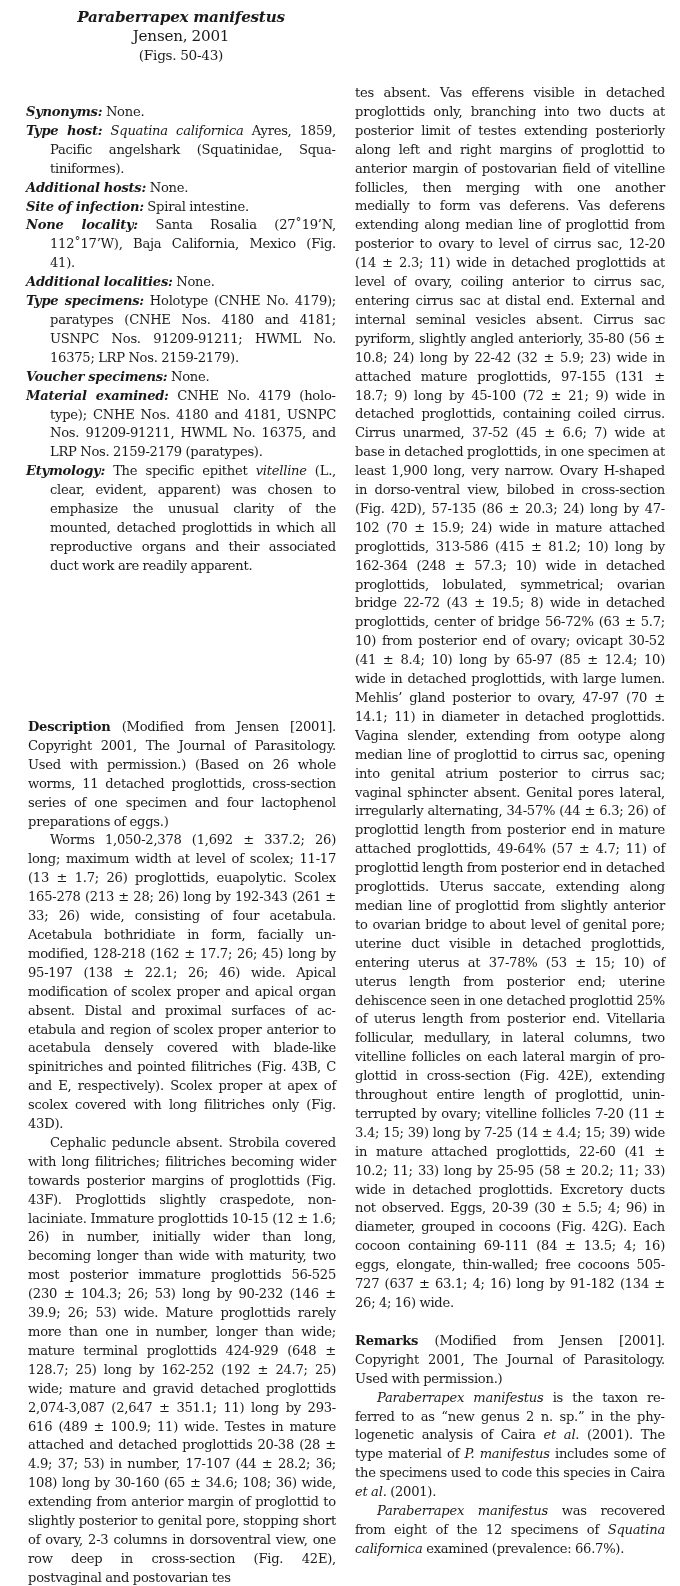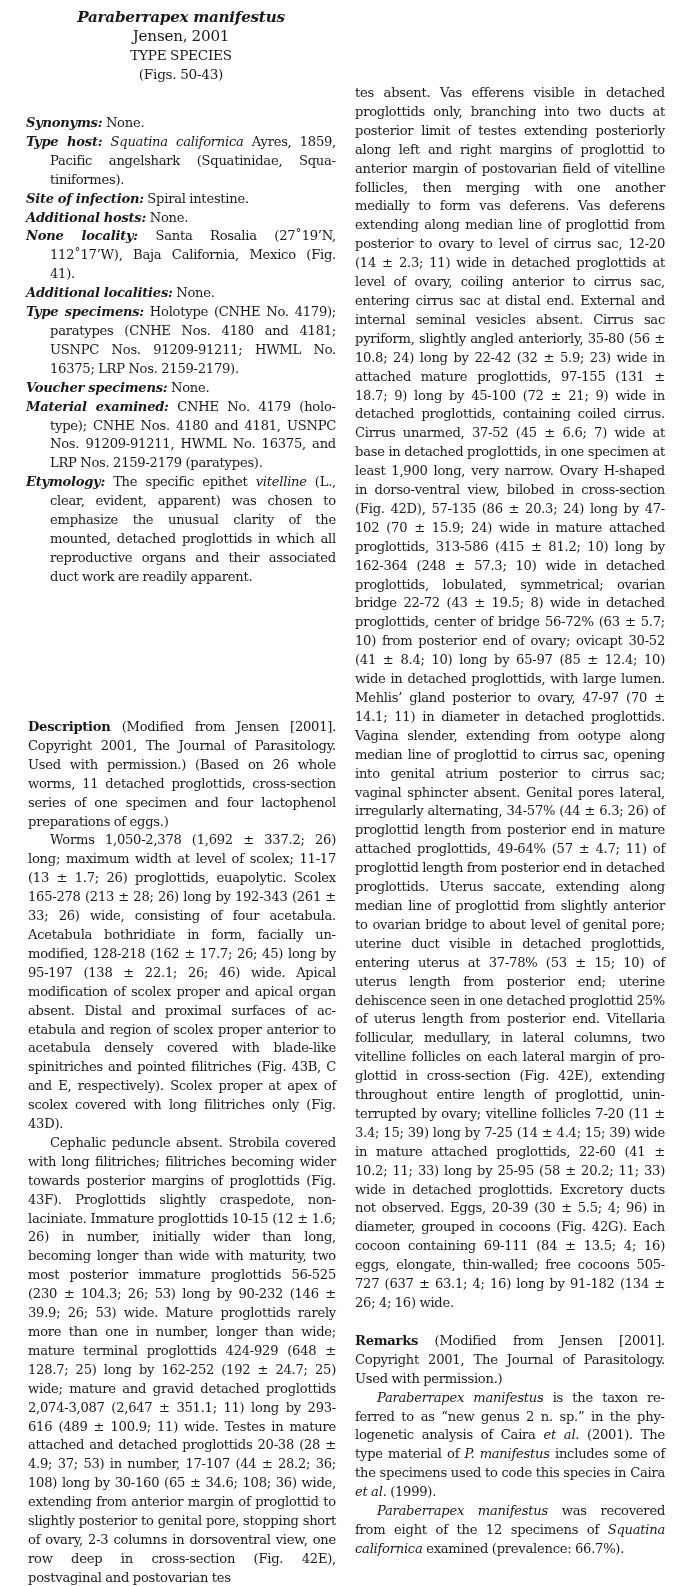--- a/index.html
+++ b/index.html
@@ -18,61 +18,60 @@
     word-spacing: -0.3px;
   }
   .col-left { left: 26px; width: 310px; top: 0; }
   .col-right { left: 355px; width: 310px; top: 84px; }
   .header {
     position: absolute; left: 26px; width: 310px; top: 8px;
     text-align: center; font-size: 13.6px; line-height: 19px;
   }
   .header .title { font-weight: bold; font-style: italic; font-size: 15.2px; }
   .header .author { font-weight: normal; font-size: 15.2px; }
-  .entries { position: absolute; left: 0; top: 114px; width: 310px; }
+  .entries { position: absolute; left: 0; top: 103px; width: 310px; }
   .entry { padding-left: 24px; text-indent: -24px; margin: 0; }
   .label { font-weight: bold; font-style: italic; }
   .sec-block { position: absolute; left: 0; width: 310px; }
   .sec-head { font-weight: bold; }
   p { margin: 0; }
   .indent { text-indent: 22px; }
   i { }
 </style>
 </head>
 <body>
 
 <div class="col col-left">
   <div class="header" style="left:0;">
     <div class="title">Paraberrapex manifestus</div>
     <div class="author">Jensen, 2001</div>
-    <div>TYPE SPECIES</div>
     <div>(Figs. 50-43)</div>
   </div>
 
   <div class="entries">
     <p class="entry"><span class="label">Synonyms:</span><span> None.</span></p>
     <p class="entry"><span class="label">Type host:</span><i> Squatina californica</i><span> Ayres, 1859, Pacific angelshark (Squatinidae, Squa­tiniformes).</span></p>
+    <p class="entry"><span class="label">Additional hosts:</span><span> None.</span></p>
     <p class="entry"><span class="label">Site of infection:</span><span> Spiral intestine.</span></p>
-    <p class="entry"><span class="label">Additional hosts:</span><span> None.</span></p>
     <p class="entry"><span class="label">None locality:</span><span> Santa Rosalia (27˚19’N, 112˚17’W), Baja California, Mexico (Fig. 41).</span></p>
     <p class="entry"><span class="label">Additional localities:</span><span> None.</span></p>
     <p class="entry"><span class="label">Type specimens:</span><span> Holotype (CNHE No. 4179); paratypes (CNHE Nos. 4180 and 4181; USNPC Nos. 91209-91211; HWML No. 16375; LRP Nos. 2159-2179).</span></p>
     <p class="entry"><span class="label">Voucher specimens:</span><span> None.</span></p>
     <p class="entry"><span class="label">Material examined:</span><span> CNHE No. 4179 (holo­type); CNHE Nos. 4180 and 4181, USN­PC Nos. 91209-91211, HWML No. 16375, and LRP Nos. 2159-2179 (paratypes).</span></p>
     <p class="entry"><span class="label">Etymology:</span><span> The specific epithet </span><i>vitelline</i><span> (L., clear, evident, apparent) was chosen to emphasize the unusual clarity of the mounted, detached proglottids in which all reproductive organs and their associ­ated duct work are readily apparent.</span></p>
   </div>
 
   <div class="sec-block" style="top:718px; left:2px; width:308px;">
     <p><span class="sec-head">Description</span><span> (Modified from Jensen [2001]. Copyright 2001, The Journal of Parasitology. Used with permission.)  (Based on 26 whole worms, 11 detached proglottids, cross-section series of one specimen and four lactophenol preparations of eggs.)</span></p>
     <p class="indent">Worms 1,050-2,378 (1,692 ± 337.2; 26) long; maximum width at level of scolex; 11-17 (13 ± 1.7; 26) proglottids, euapolytic.  Scolex 165-278 (213 ± 28; 26) long by 192-343 (261 ± 33; 26) wide, consisting of four acetabula. Acetabula bothridiate in form, facially un­modified, 128-218 (162 ± 17.7; 26; 45) long by 95-197 (138 ± 22.1; 26; 46) wide.  Apical modification of scolex proper and apical organ absent.  Distal and proximal surfaces of ac­etabula and region of scolex proper anterior to acetabula densely covered with blade-like spinitriches and pointed filitriches (Fig. 43B, C and E, respectively).  Scolex proper at apex of scolex covered with long filitriches only (Fig. 43D).</p>
     <p class="indent">Cephalic peduncle absent.  Strobila cov­ered with long filitriches; filitriches becoming wider towards posterior margins of proglottids (Fig. 43F).  Proglottids slightly craspedote, non-laciniate.  Immature proglottids 10-15 (12 ± 1.6; 26) in number, initially wider than long, becoming longer than wide with matu­rity, two most posterior immature proglottids 56-525 (230 ± 104.3; 26; 53) long by 90-232 (146 ± 39.9; 26; 53) wide.  Mature proglottids rarely more than one in number, longer than wide; mature terminal proglottids 424-929 (648 ± 128.7; 25) long by 162-252 (192 ± 24.7; 25) wide; mature and gravid detached pro­glottids 2,074-3,087 (2,647 ± 351.1; 11) long by 293-616 (489 ± 100.9; 11) wide.  Testes in mature attached and detached proglottids 20-38 (28 ± 4.9; 37; 53) in number, 17-107 (44 ± 28.2; 36; 108) long by 30-160 (65 ± 34.6; 108; 36) wide, extending from anterior margin of proglottid to slightly posterior to genital pore, stopping short of ovary, 2-3 columns in dorso­ventral view, one row deep in cross-section (Fig. 42E), postvaginal and postovarian tes­</p>
   </div>
 </div>
 
 <div class="col col-right">
   <p>tes absent.  Vas efferens visible in detached proglottids only, branching into two ducts at posterior limit of testes extending posteriorly along left and right margins of proglottid to anterior margin of postovarian field of vitel­line follicles, then merging with one another medially to form vas deferens.  Vas deferens extending along median line of proglottid from posterior to ovary to level of cirrus sac, 12-20 (14 ± 2.3; 11) wide in detached proglottids at level of ovary, coiling anterior to cirrus sac, entering cirrus sac at distal end.  External and internal seminal vesicles absent.  Cirrus sac pyriform, slightly angled anteriorly, 35-80 (56 ± 10.8; 24) long by 22-42 (32 ± 5.9; 23) wide in attached mature proglottids, 97-155 (131 ± 18.7; 9) long by 45-100 (72 ± 21; 9) wide in detached proglottids, containing coiled cir­rus.  Cirrus unarmed, 37-52 (45 ± 6.6; 7) wide at base in detached proglottids, in one speci­men at least 1,900 long, very narrow.  Ovary H-shaped in dorso-ventral view, bilobed in cross-section (Fig. 42D), 57-135 (86 ± 20.3; 24) long by 47-102 (70 ± 15.9; 24) wide in mature attached proglottids, 313-586 (415 ± 81.2; 10) long by 162-364 (248 ± 57.3; 10) wide in detached proglottids, lobulated, symmetri­cal; ovarian bridge 22-72 (43 ± 19.5; 8) wide in detached proglottids, center of bridge 56-72% (63 ± 5.7; 10) from posterior end of ovary; ovicapt 30-52 (41 ± 8.4; 10) long by 65-97 (85 ± 12.4; 10) wide in detached proglottids, with large lumen.  Mehlis’ gland posterior to ovary, 47-97 (70 ± 14.1; 11) in diameter in detached proglottids.  Vagina slender, extending from ootype along median line of proglottid to cir­rus sac, opening into genital atrium posterior to cirrus sac; vaginal sphincter absent.  Geni­tal pores lateral, irregularly alternating, 34-57% (44 ± 6.3; 26) of proglottid length from posterior end in mature attached proglottids, 49-64% (57 ± 4.7; 11) of proglottid length from posterior end in detached proglottids. Uterus saccate, extending along median line of proglottid from slightly anterior to ovarian bridge to about level of genital pore; uterine duct visible in detached proglottids, enter­ing uterus at 37-78% (53 ± 15; 10) of uterus length from posterior end; uterine dehiscence seen in one detached proglottid 25% of uterus length from posterior end.  Vitellaria follicu­lar, medullary, in lateral columns, two vitel­line follicles on each lateral margin of pro­glottid in cross-section (Fig. 42E), extending throughout entire length of proglottid, unin­terrupted by ovary; vitelline follicles 7-20 (11 ± 3.4; 15; 39) long by 7-25 (14 ± 4.4; 15; 39) wide in mature attached proglottids, 22-60 (41 ± 10.2; 11; 33) long by 25-95 (58 ± 20.2; 11; 33) wide in detached proglottids.  Excretory ducts not observed.  Eggs, 20-39 (30 ± 5.5; 4; 96) in diameter, grouped in cocoons (Fig. 42G).  Each cocoon containing 69-111 (84 ± 13.5; 4; 16) eggs, elongate, thin-walled; free cocoons 505-727 (637 ± 63.1; 4; 16) long by 91-182 (134 ± 26; 4; 16) wide.</p>
 
   <div style="margin-top:19px;">
     <p><span class="sec-head">Remarks</span><span> (Modified from Jensen [2001]. Copyright 2001, The Journal of Parasitology. Used with permission.)</span></p>
-    <p class="indent"><i>Paraberrapex manifestus</i><span> is the taxon re­ferred to as “new genus 2 n. sp.” in the phy­logenetic analysis of Caira </span><i>et al</i><span>. (2001).  The type material of </span><i>P. manifestus</i><span> includes some of the specimens used to code this species in Caira </span><i>et al</i><span>. (1999).</span></p>
+    <p class="indent"><i>Paraberrapex manifestus</i><span> is the taxon re­ferred to as “new genus 2 n. sp.” in the phy­logenetic analysis of Caira </span><i>et al</i><span>. (2001).  The type material of </span><i>P. manifestus</i><span> includes some of the specimens used to code this species in Caira </span><i>et al</i><span>. (2001).</span></p>
     <p class="indent"><i>Paraberrapex manifestus</i><span> was recovered from eight of the 12 specimens of </span><i>Squatina californica</i><span> examined (prevalence: 66.7%).</span></p>
   </div>
 </div>
 
 </body></html>

